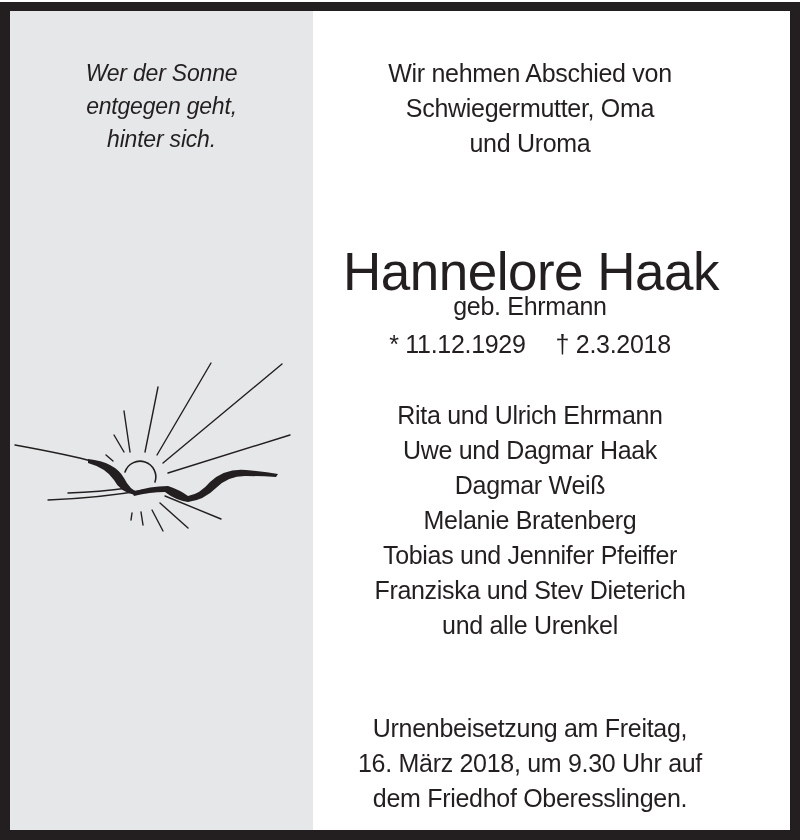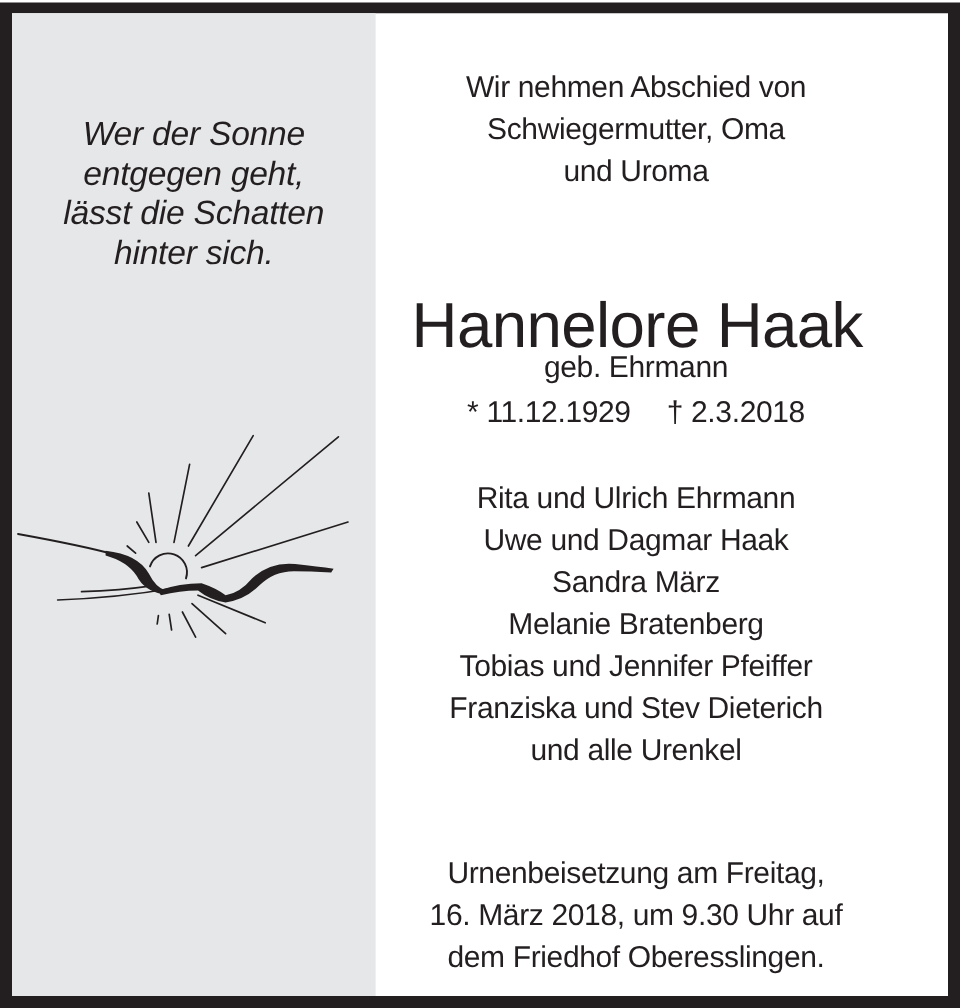--- a/index.html
+++ b/index.html
@@ -9,23 +9,22 @@
       box-sizing: border-box; border: 10px solid #231f20; border-top-width: 9px;
       background: #ffffff;
     }
     .left-panel {
       position: absolute; left: 10px; top: 11px; width: 303px; height: 819px;
       background: #e6e7e8;
     }
     .quote {
       position: absolute; left: 10px; top: 57px; width: 303px;
       text-align: center; font-family: "Liberation Sans", sans-serif;
-      font-style: italic; font-size: 28px; line-height: 33px; color: #231f20;
+      font-style: italic; font-size: 23px; line-height: 33px; color: #231f20;
       letter-spacing: -0.2px;
-      margin-top: 38px;
     }
     .quote div { white-space: nowrap; }
     .sun {
       position: absolute; left: 10px; top: 355px; width: 300px; height: 190px;
     }
     .main {
       position: absolute; left: 320px; top: 0; width: 420px;
       font-family: "Liberation Sans", sans-serif; color: #231f20; text-align: center;
     }
     .block { position: absolute; left: 0; width: 420px; }
@@ -43,21 +42,20 @@
   </style>
 </head>
 <body>
 
 <div class="frame"></div>
 <div class="left-panel"></div>
 
 <div class="quote">
   <div>Wer der Sonne</div>
   <div>entgegen geht,</div>
-  <div>lässt die Schatten</div>
   <div>hinter sich.</div>
 </div>
 
 <svg class="sun" viewBox="10 355 300 190" xmlns="http://www.w3.org/2000/svg">
   <g stroke="#231f20" fill="none" stroke-linecap="round">
 
     <line x1="130" y1="452" x2="124" y2="411" stroke-width="1.4"></line>
     <line x1="145" y1="452" x2="158" y2="387" stroke-width="1.4"></line>
     <line x1="157" y1="455" x2="211" y2="363" stroke-width="1.4"></line>
     <line x1="163" y1="463" x2="282" y2="364" stroke-width="1.4"></line>
@@ -99,21 +97,21 @@
 
   <div class="block line dates">
     <span>*</span>
     <span>11.12.1929</span><span class="gap"></span><span>†</span>
     <span>2.3.2018</span>
   </div>
 
   <div class="block mourners">
     <div class="line">Rita und Ulrich Ehrmann</div>
     <div class="line">Uwe und Dagmar Haak</div>
-    <div class="line">Sandra März</div>
+    <div class="line">Dagmar Weiß</div>
     <div class="line">Melanie Bratenberg</div>
     <div class="line">Tobias und Jennifer Pfeiffer</div>
     <div class="line">Franziska und Stev Dieterich</div>
     <div class="line">und alle Urenkel</div>
   </div>
 
   <div class="block funeral">
     <div class="line">Urnenbeisetzung am Freitag,</div>
     <div class="line">16. März 2018, um 9.30 Uhr auf</div>
     <div class="line">dem Friedhof Oberesslingen.</div>

